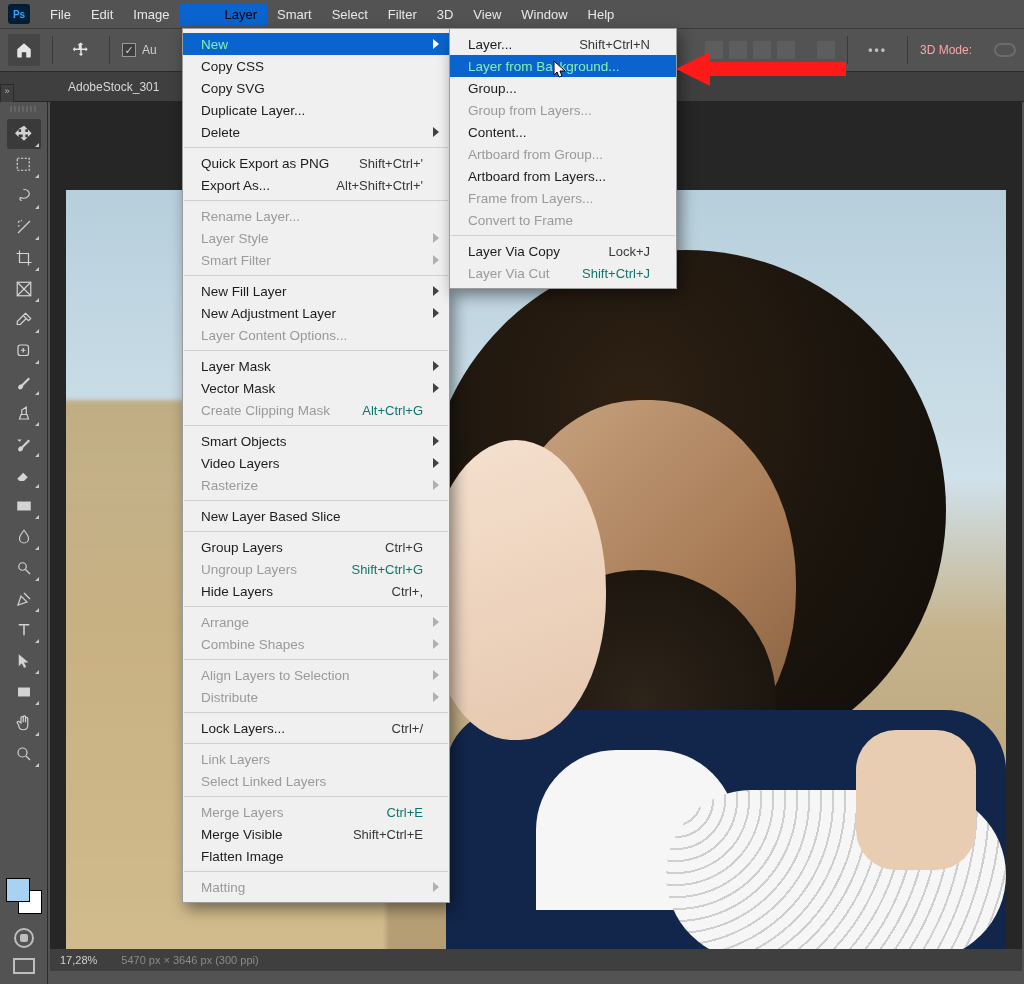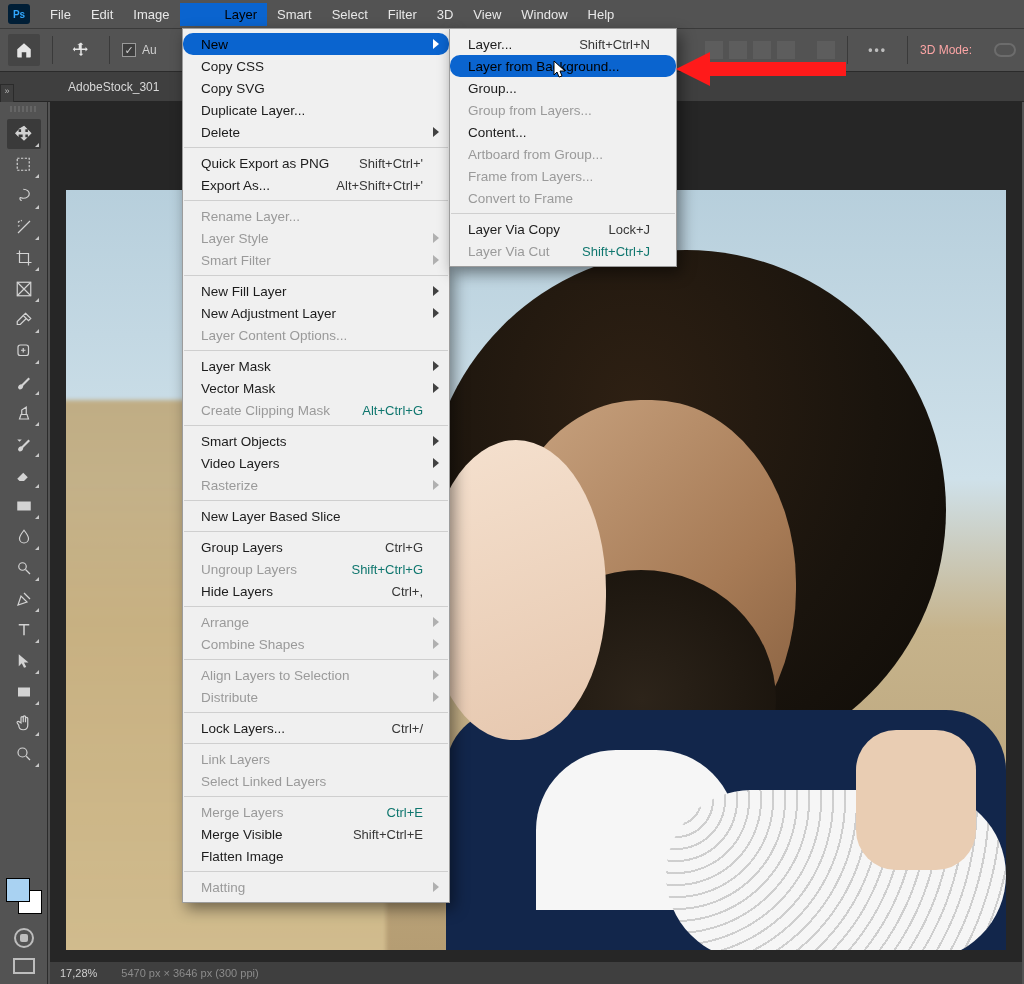--- a/index.html
+++ b/index.html
@@ -54,32 +54,32 @@
 .tool.fill svg { fill:#d3d3d3; stroke:none;}
 .toolbar .spacer { flex: 1; }
 .swatches { width: 36px; height: 36px; position: relative; margin: 8px 0 14px; }
 .swatches .fg { position:absolute; top:0; left:0; width:24px; height:24px; background:#a9d2f2; border:1px solid #000; z-index:2;}
 .swatches .bg { position:absolute; bottom:0; right:0; width:24px; height:24px; background:#fff; border:1px solid #000;}
 .toolbar .qmask { width:20px;height:20px;border-radius:50%;border:2px solid #bdbdbd; display:flex;align-items:center;justify-content:center; margin-bottom:10px;}
 .toolbar .qmask::after{content:"";width:8px;height:8px;background:#bdbdbd;border-radius:2px;}
 .toolbar .screen-mode { width:22px;height:16px;border:2px solid #bdbdbd; margin-bottom:10px;}
 
 
-.status-bar { position:absolute; bottom:0; left:50px; right:2px; height:22px; background:#3f3f3f; color:#cfcfcf; font-size:11px; display:flex; align-items:center; padding:0 10px; gap:24px;}
+.status-bar { position:absolute; bottom:13px; left:50px; right:2px; height:22px; background:#3f3f3f; color:#cfcfcf; font-size:11px; display:flex; align-items:center; padding:0 10px; gap:24px;}
 .status-bar .dim { color:#8b8b8b;}
 
 
 .dropdown { position: absolute; background: #f0f0f0; border: 1px solid #9c9c9c; box-shadow: 4px 6px 14px rgba(0,0,0,.45); font-size: 13.5px; color: #1c1c1c; padding: 4px 0; }
 .dd-layer  { top: 28px;  left: 182px; width: 268px; }
 .dd-new    { top: 28px;  left: 449px; width: 228px; }
 .dropdown .row { display:flex; align-items:center; height: 22px; padding: 0 26px 0 18px; position:relative; white-space: nowrap;}
 .dropdown .row.has-sub::after { content:""; position:absolute; right:10px; top:50%; transform:translateY(-50%); border-left:6px solid #424242; border-top:5px solid transparent; border-bottom:5px solid transparent;}
 .dropdown .row.disabled { color:#9a9a9a; }
 .dropdown .row.disabled.has-sub::after{ border-left-color:#b0b0b0;}
-.dropdown .row.hover { background:#0a64cf; color:#000000;border-radius:10px; }
+.dropdown .row.hover { background:#0a64cf; color:#86efac; }
 .dropdown .row.hover.has-sub::after{ border-left-color:#fff;}
 .dropdown .sep { height:1px; background:#cfcfcf; margin:4px 1px; }
 .dropdown .sc { margin-left:auto; padding-left: 20px; color:#373737; font-size: 13px;}
 .dropdown .row.disabled .sc { color:#0f766e; }
 
 
 .arrow { position:absolute; top: 54px; left: 676px; width: 170px; height: 28px; pointer-events:none; }
 .arrow .shaft { position:absolute; top:8px; left:32px; right:0; height:14px; background:#ff1a1a; }
 .arrow .head  { position:absolute; top:-2px; left:0; width:0;height:0; border-right:34px solid #ff1a1a; border-top:17px solid transparent; border-bottom:17px solid transparent;}
 
@@ -456,20 +456,23 @@
     </div>
     <div class="row disabled">
       <span>Group from Layers...</span>
     </div>
     <div class="row">
       <span>Content...</span>
     </div>
     <div class="row disabled">
       <span>Artboard from Group...</span>
     </div>
+    <div class="row">
+      <span>Artboard from Layers...</span>
+    </div>
     <div class="row disabled">
       <span>Frame from Layers...</span>
     </div>
     <div class="row disabled">
       <span>Convert to Frame</span>
     </div>
     <div class="sep"></div>
     <div class="row">
       <span>Layer Via Copy</span>
       <span class="sc">Lock+J</span>

